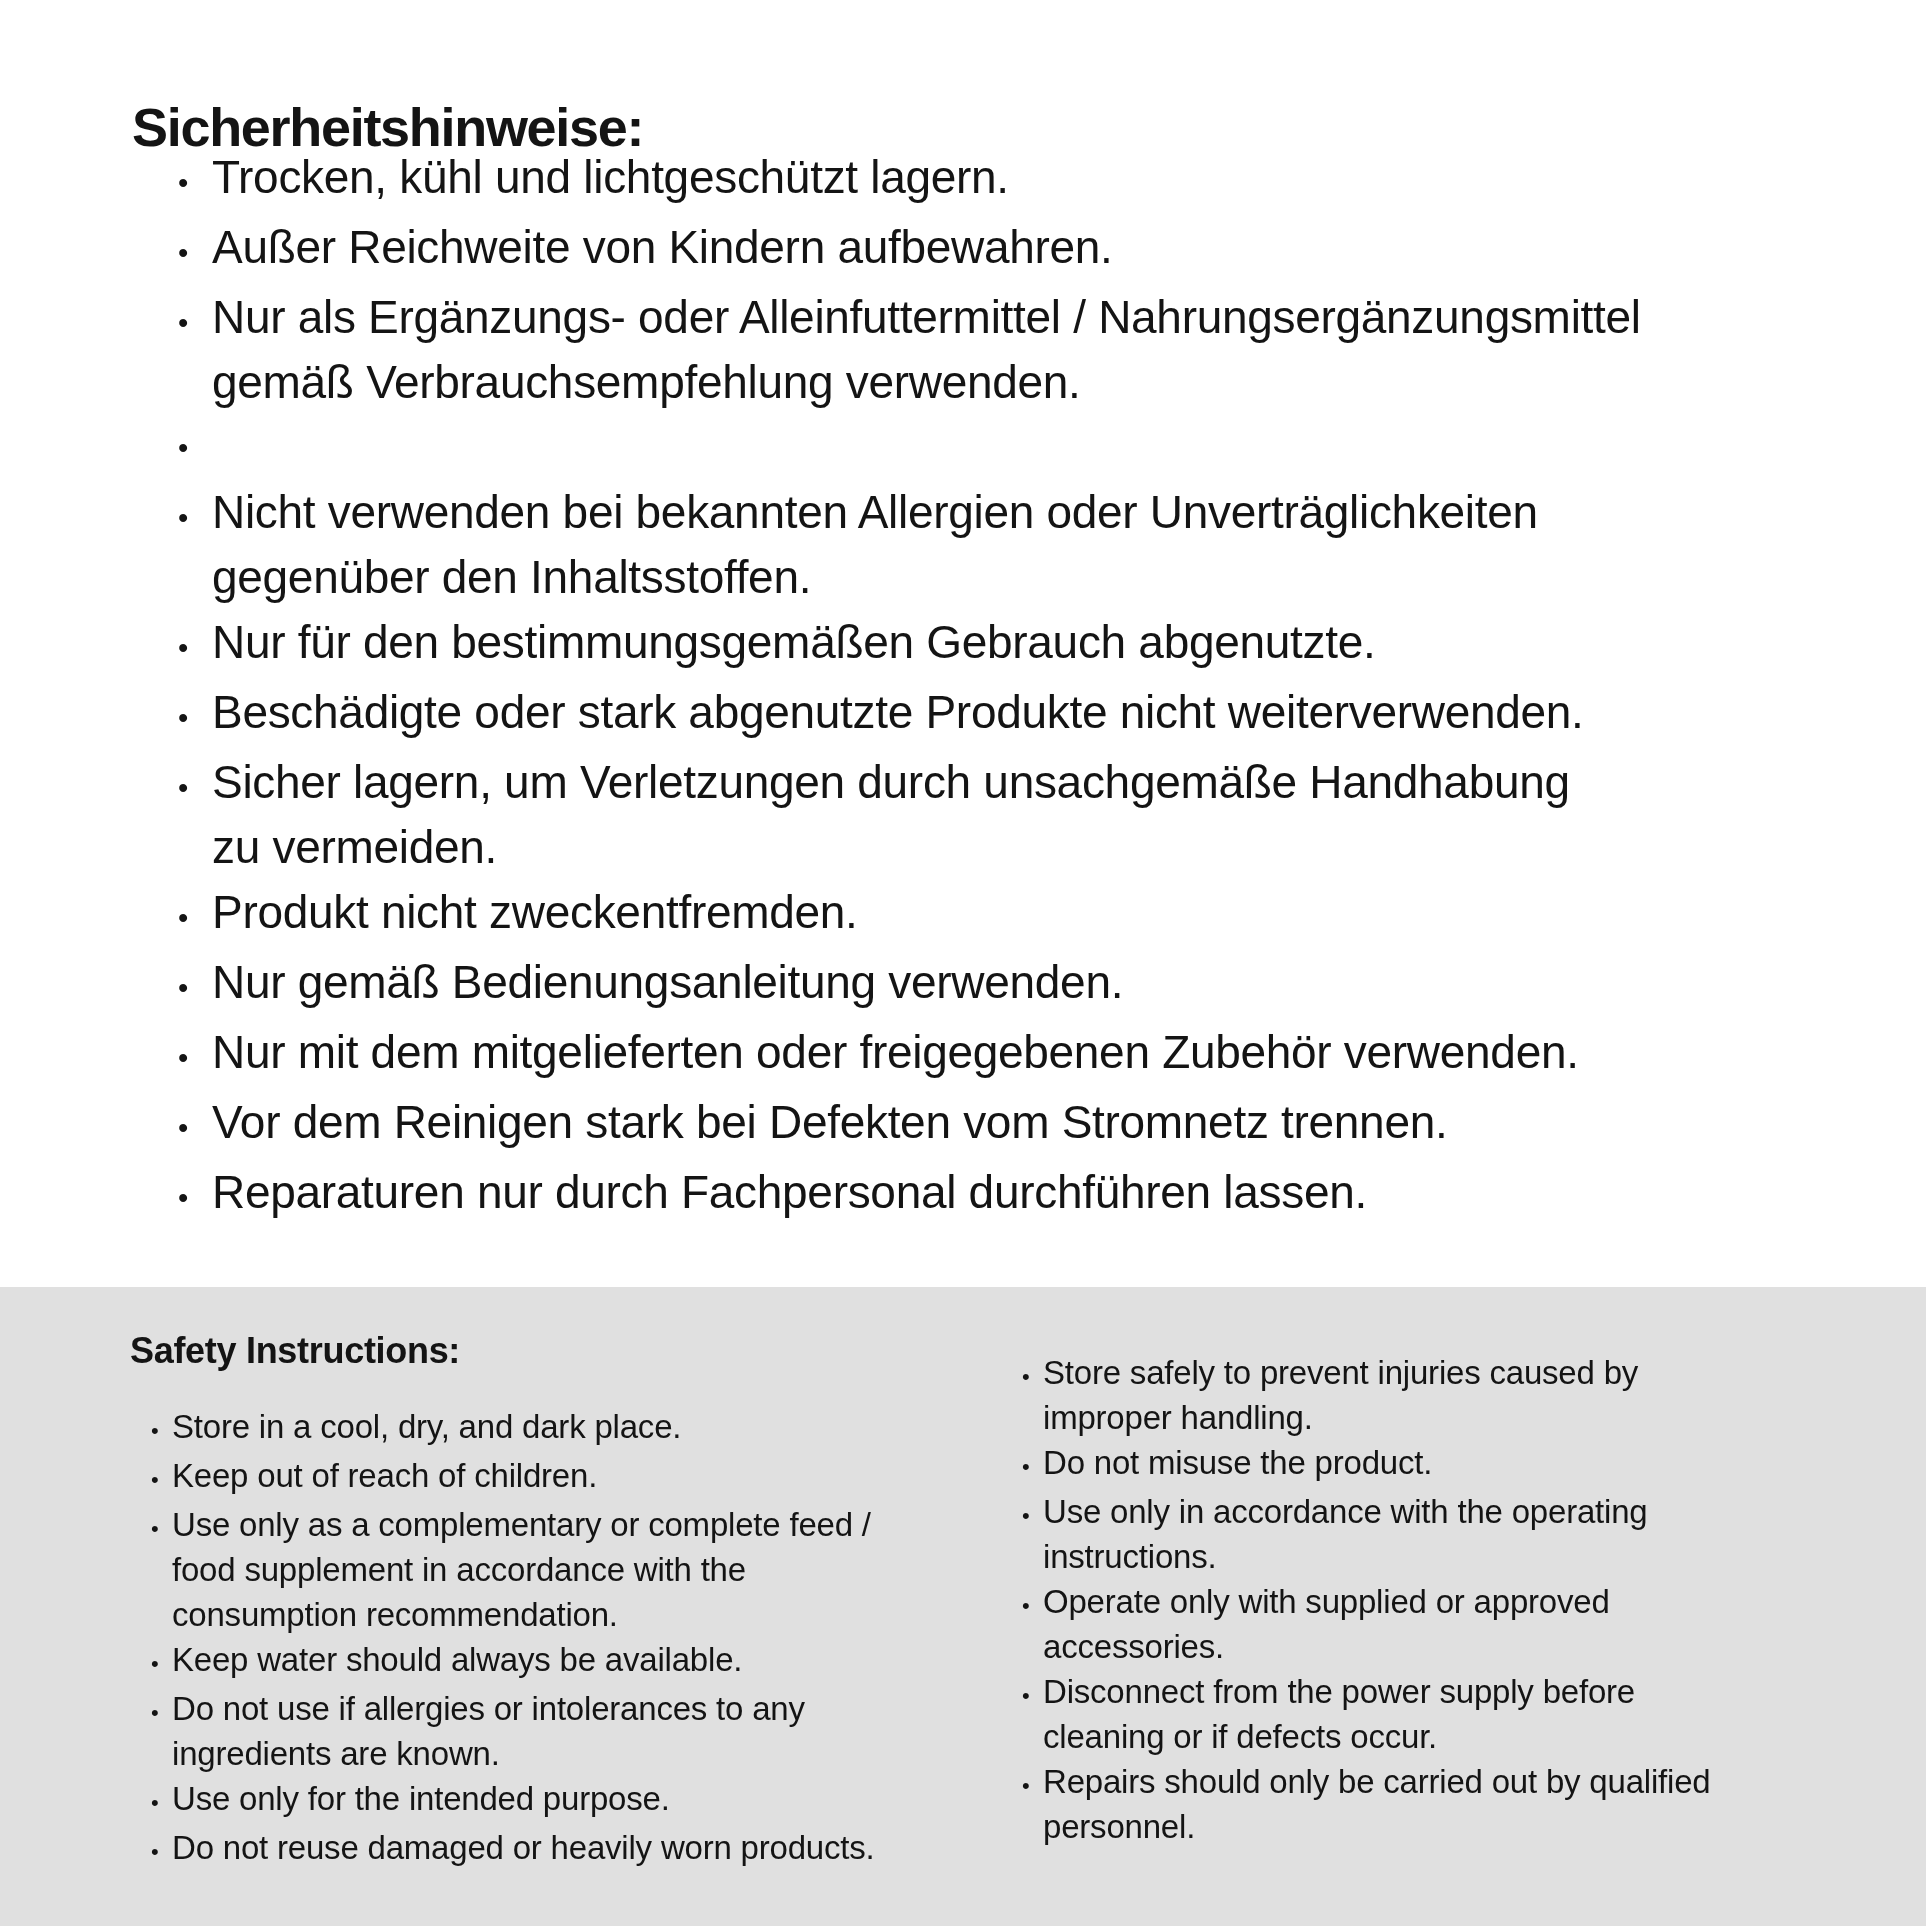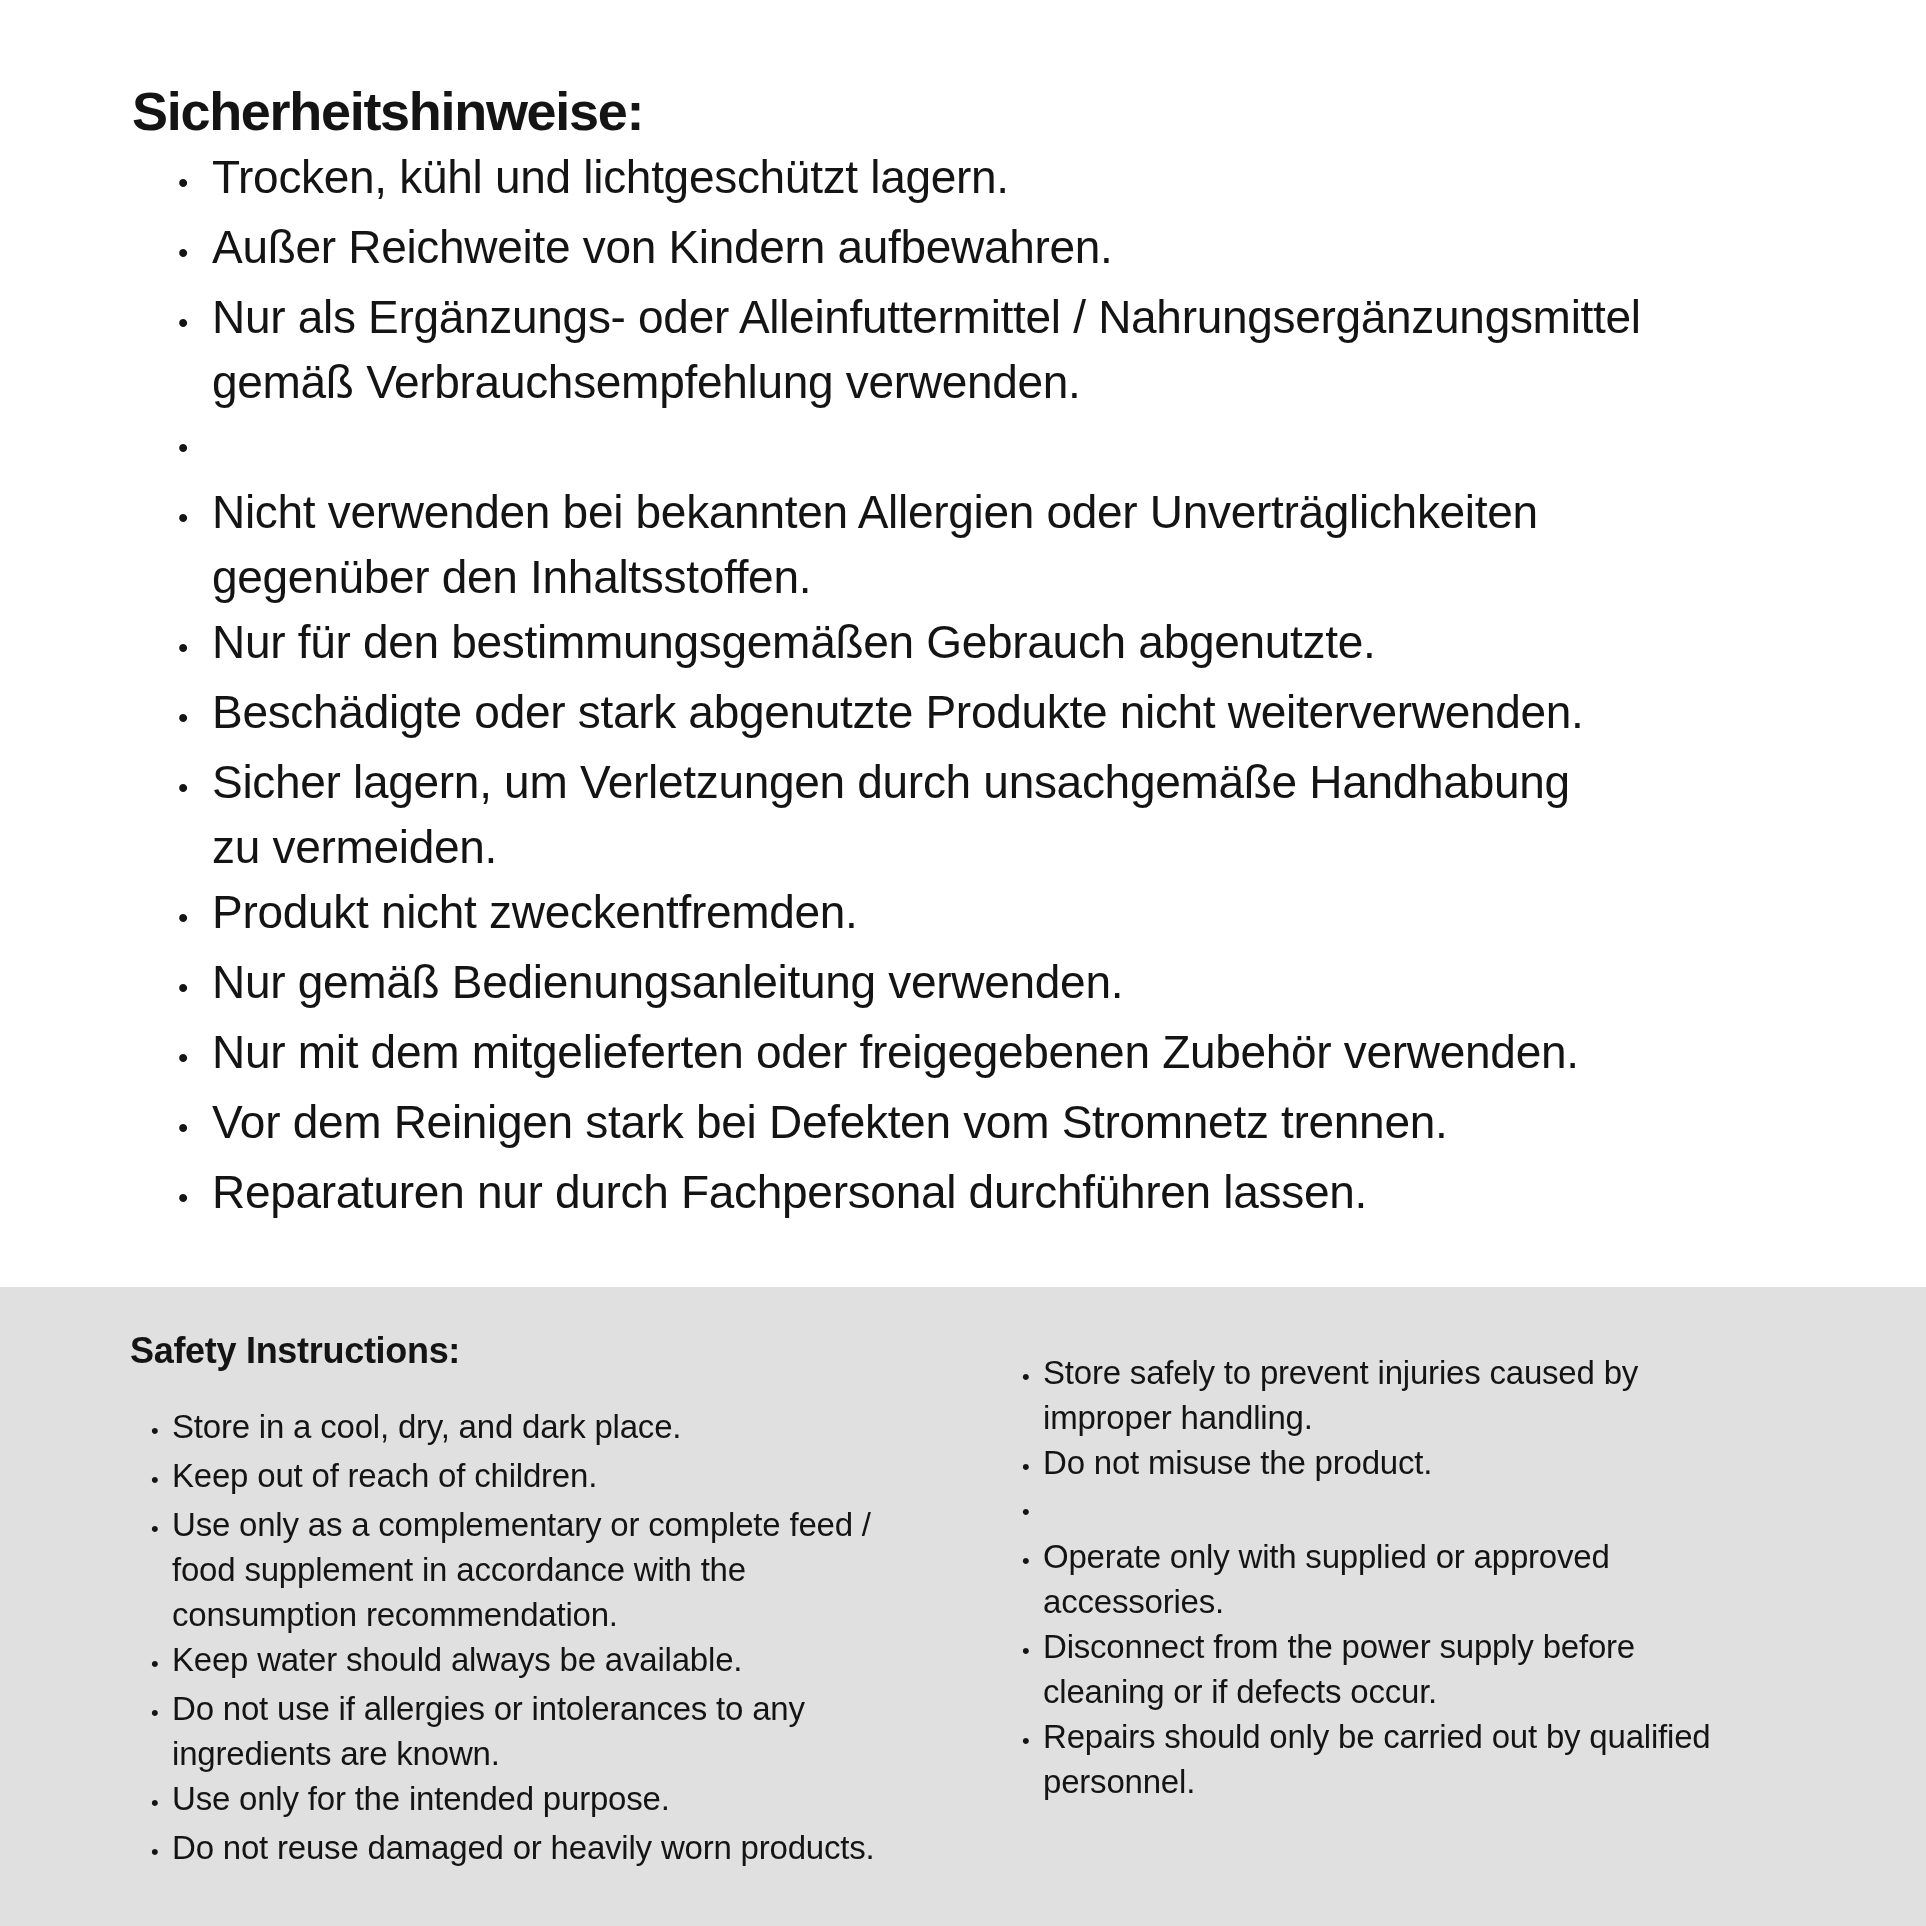--- a/index.html
+++ b/index.html
@@ -11,21 +11,21 @@
     height: 1926px;
     position: relative;
     background: var(--page-bg, #ffffff);
     color: var(--text-color, #141414);
     font-family: "Liberation Sans", sans-serif;
     overflow: hidden;
   }
   .de-title {
     position: absolute;
     left: 132px;
-    top: 44px;
+    top: 60px;
     font-size: 54px;
     font-weight: 700;
     letter-spacing: -1.3px;
     white-space: nowrap;
   }
   ul.safety-list {
     list-style: none;
     margin: 0;
     padding: 0;
     position: absolute;
@@ -183,20 +183,21 @@
     <li>
       <span class="bullet">•</span>
       <span class="item-text">Store safely to prevent injuries caused by<br>improper handling.</span>
     </li>
     <li>
       <span class="bullet">•</span>
       <span class="item-text">Do not misuse the product.</span>
     </li>
     <li>
       <span class="bullet">•</span>
+      <span class="item-text">Use only in accordance with the operating<br>instructions.</span>
     </li>
     <li>
       <span class="bullet">•</span>
       <span class="item-text">Operate only with supplied or approved<br>accessories.</span>
     </li>
     <li>
       <span class="bullet">•</span>
       <span class="item-text">Disconnect from the power supply before<br>cleaning or if defects occur.</span>
     </li>
     <li>

